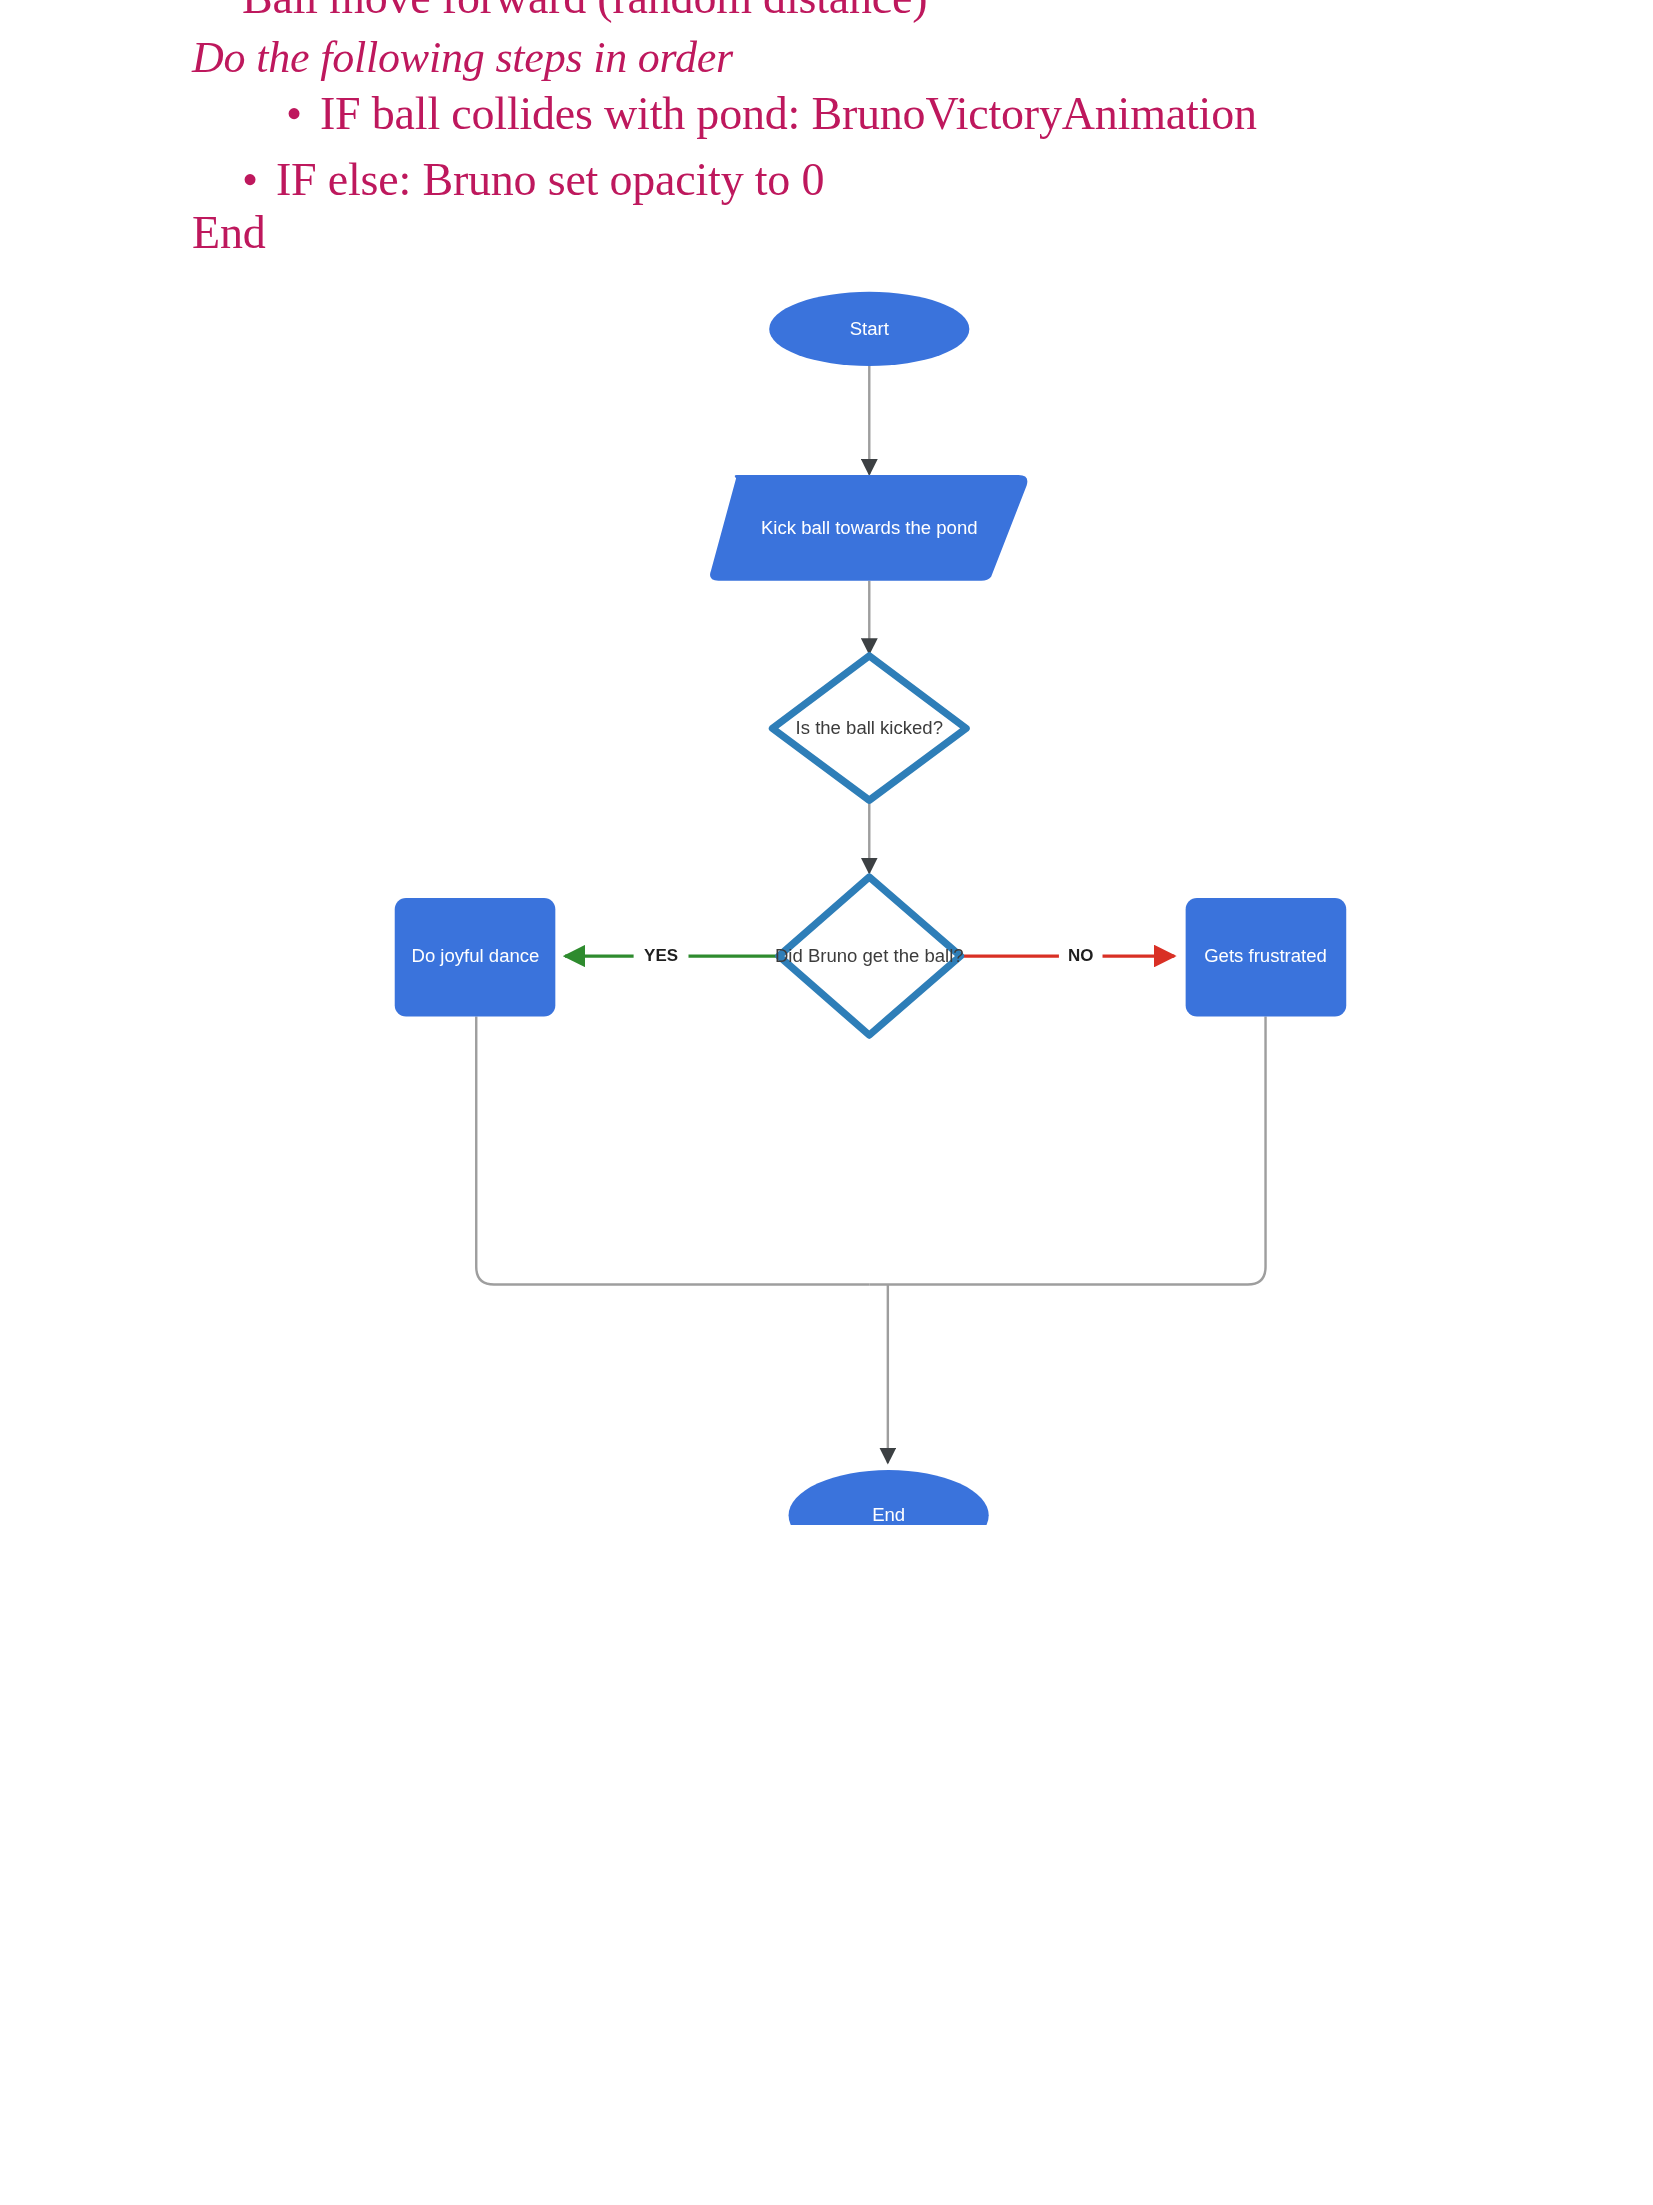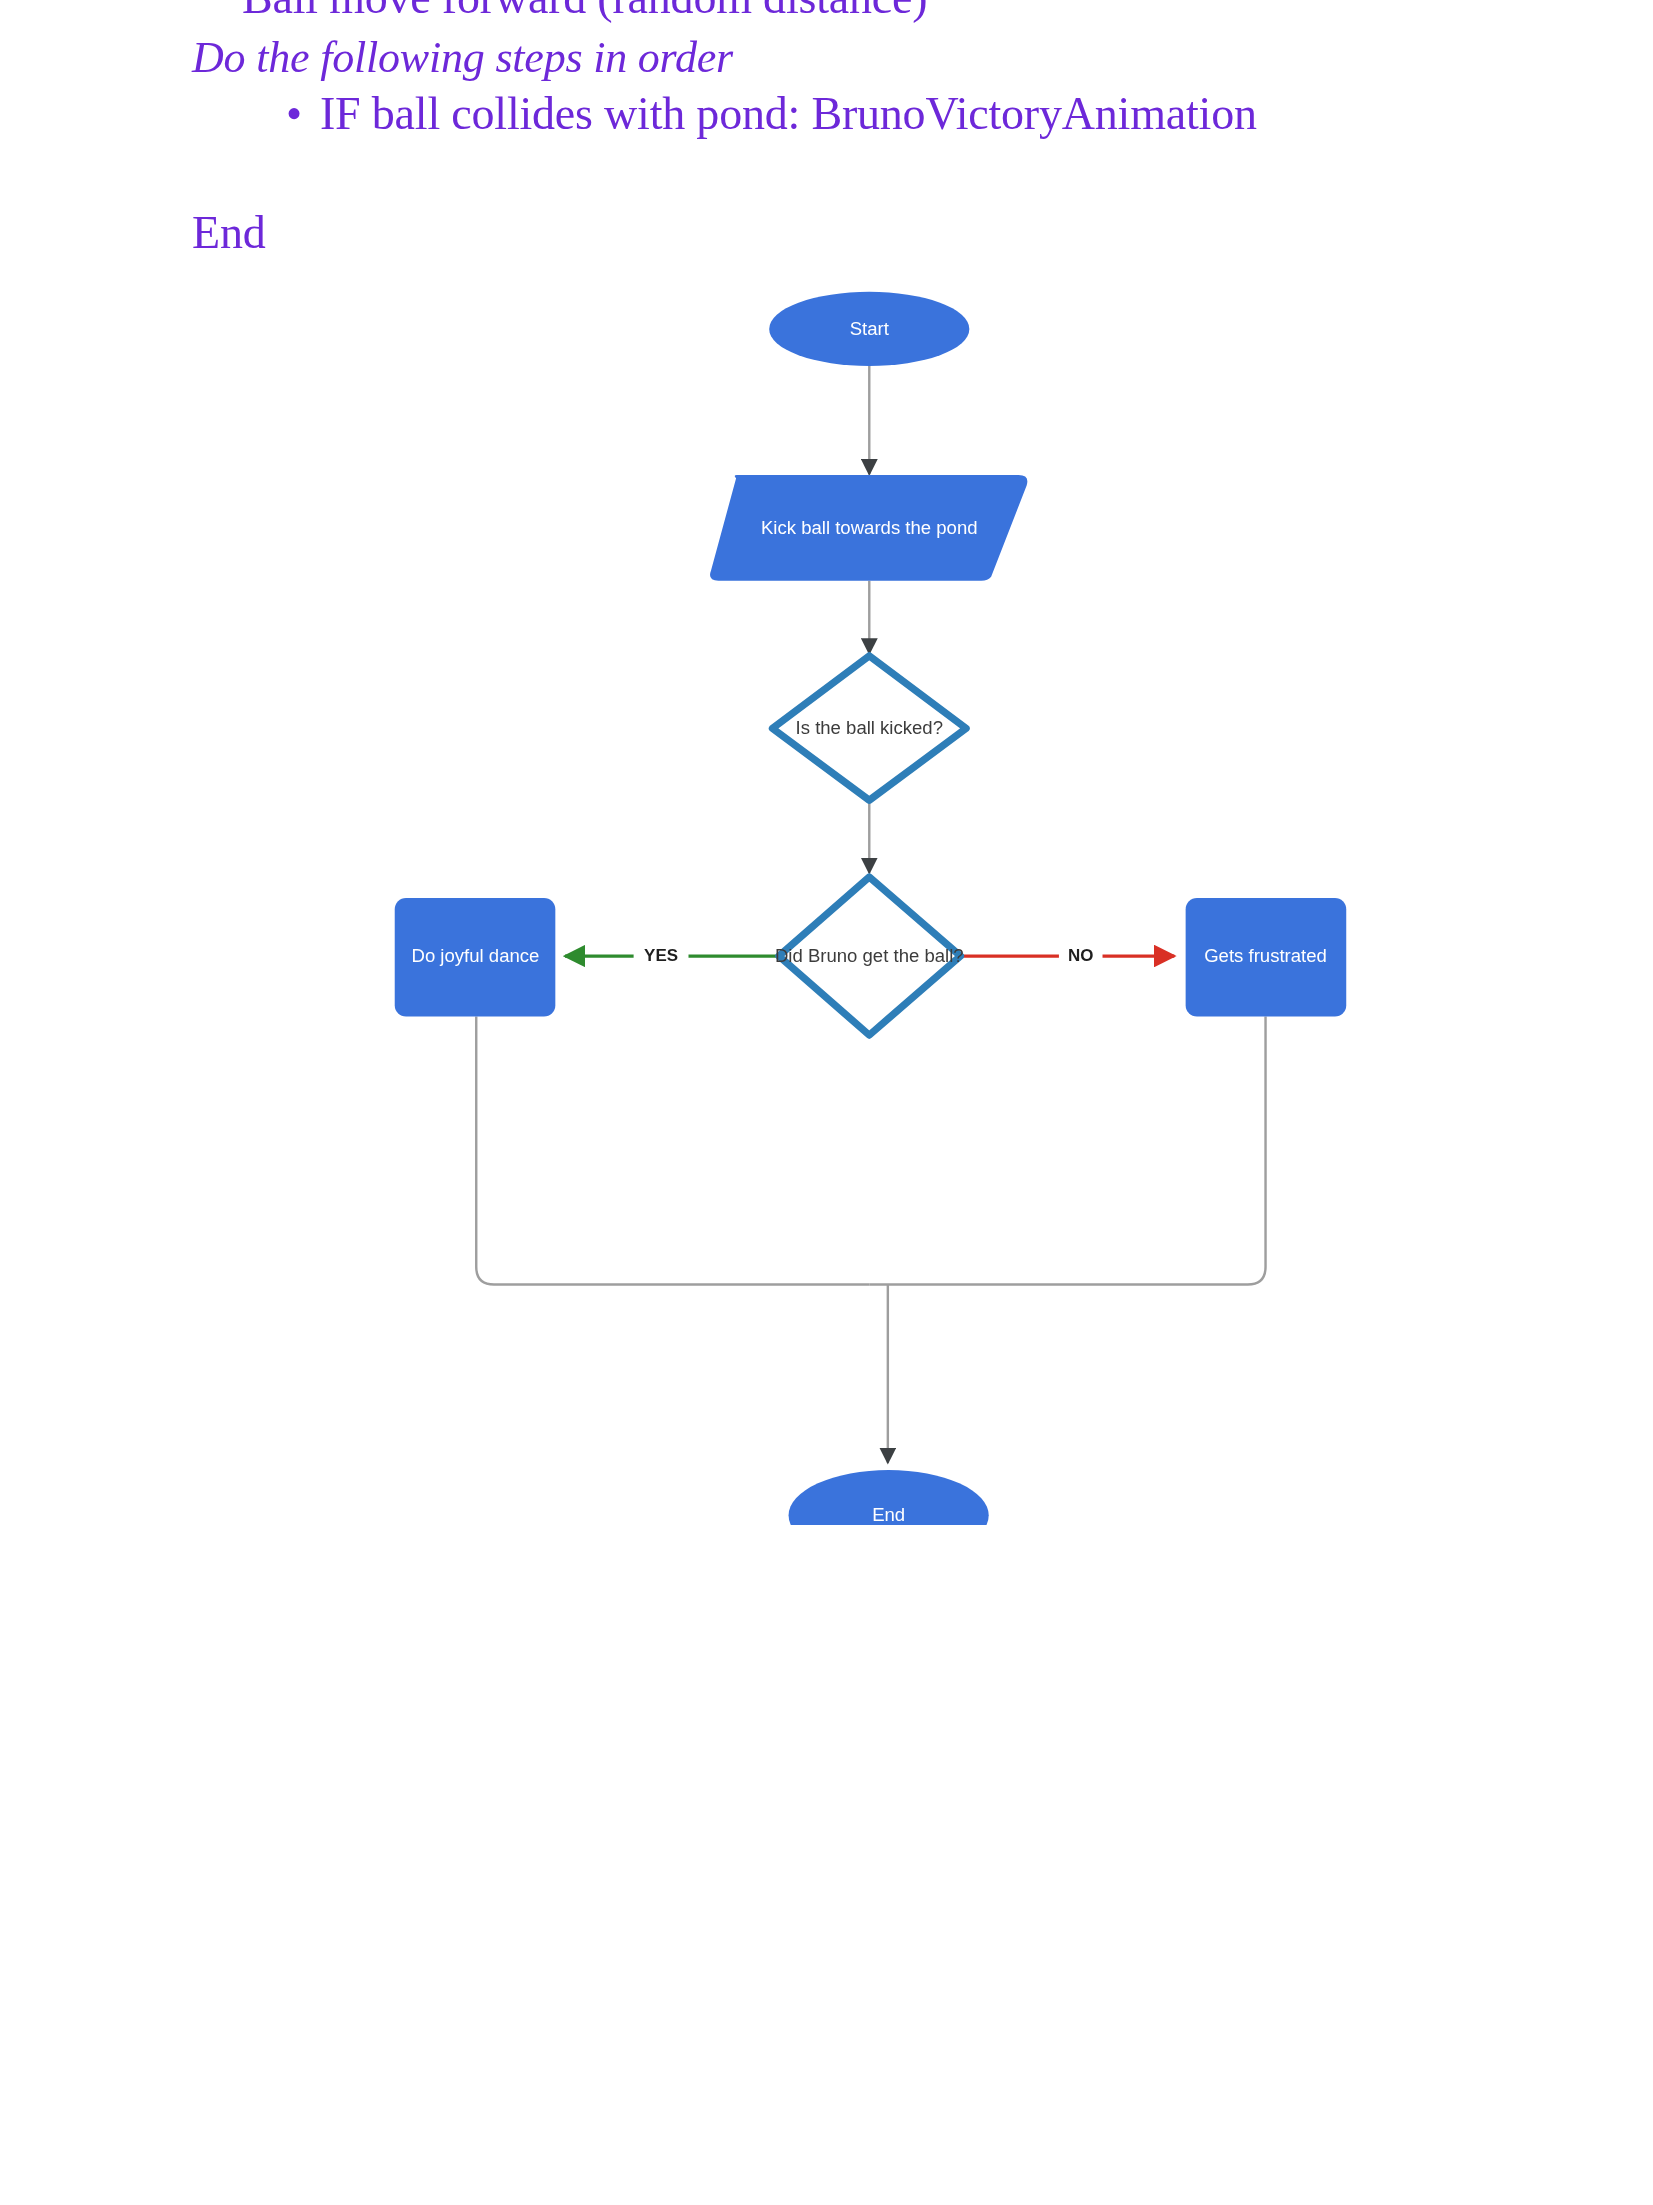--- a/index.html
+++ b/index.html
@@ -19,21 +19,21 @@
   #pseudocode {
     position: absolute;
     left: 0;
     top: 0;
     width: 1653px;
     height: 274px;
   }
   .pc-line {
     position: absolute;
     white-space: nowrap;
-    color: #6d28d9;
+    color: #be185d;
     font-family: "Liberation Serif", serif;
     font-weight: 400;
     letter-spacing: -0.2px;
   }
   .pc-clipped {
     left: 242px;
     top: -29px;
     font-size: 46px;
   }
   .pc-italic {
@@ -99,20 +99,23 @@
 
 <div id="pseudocode">
   <div class="pc-line pc-clipped">Ball move forward (random distance)</div>
 
   <div class="pc-line pc-italic">Do the following steps in order</div>
 
   <div class="pc-line pc-bullet">
     <span class="bullet-dot">•</span><span>IF ball collides with pond: BrunoVictoryAnimation</span>
   </div>
 
+  <div class="pc-line pc-bullet2">
+    <span class="bullet-dot">•</span><span>IF else: Bruno set opacity to 0</span>
+  </div>
 
   <div class="pc-line pc-end">End</div>
 </div>
 
 <svg id="flowchart" viewBox="0 0 2048 1560" width="1653" height="1259">
 
   <defs>
     <marker id="arrow-gray" viewBox="0 0 10 10" refX="9" refY="5" markerWidth="7" markerHeight="7" orient="auto-start-reverse">
       <path d="M 0 0 L 10 5 L 0 10 z" fill="#3c4043"></path>
     </marker>

